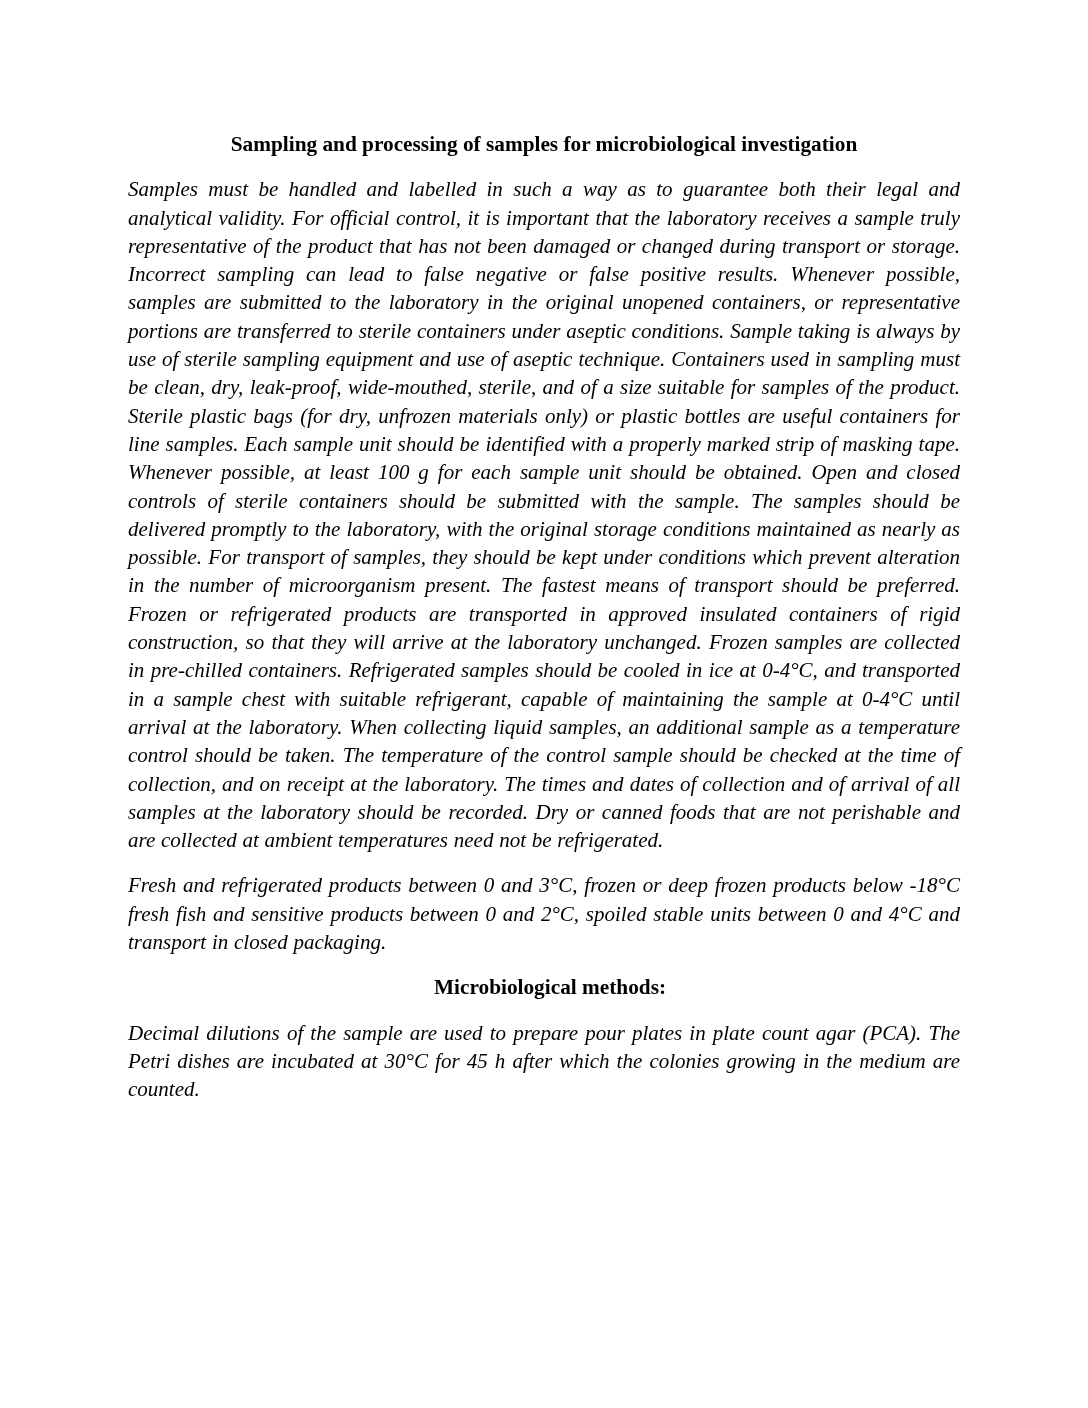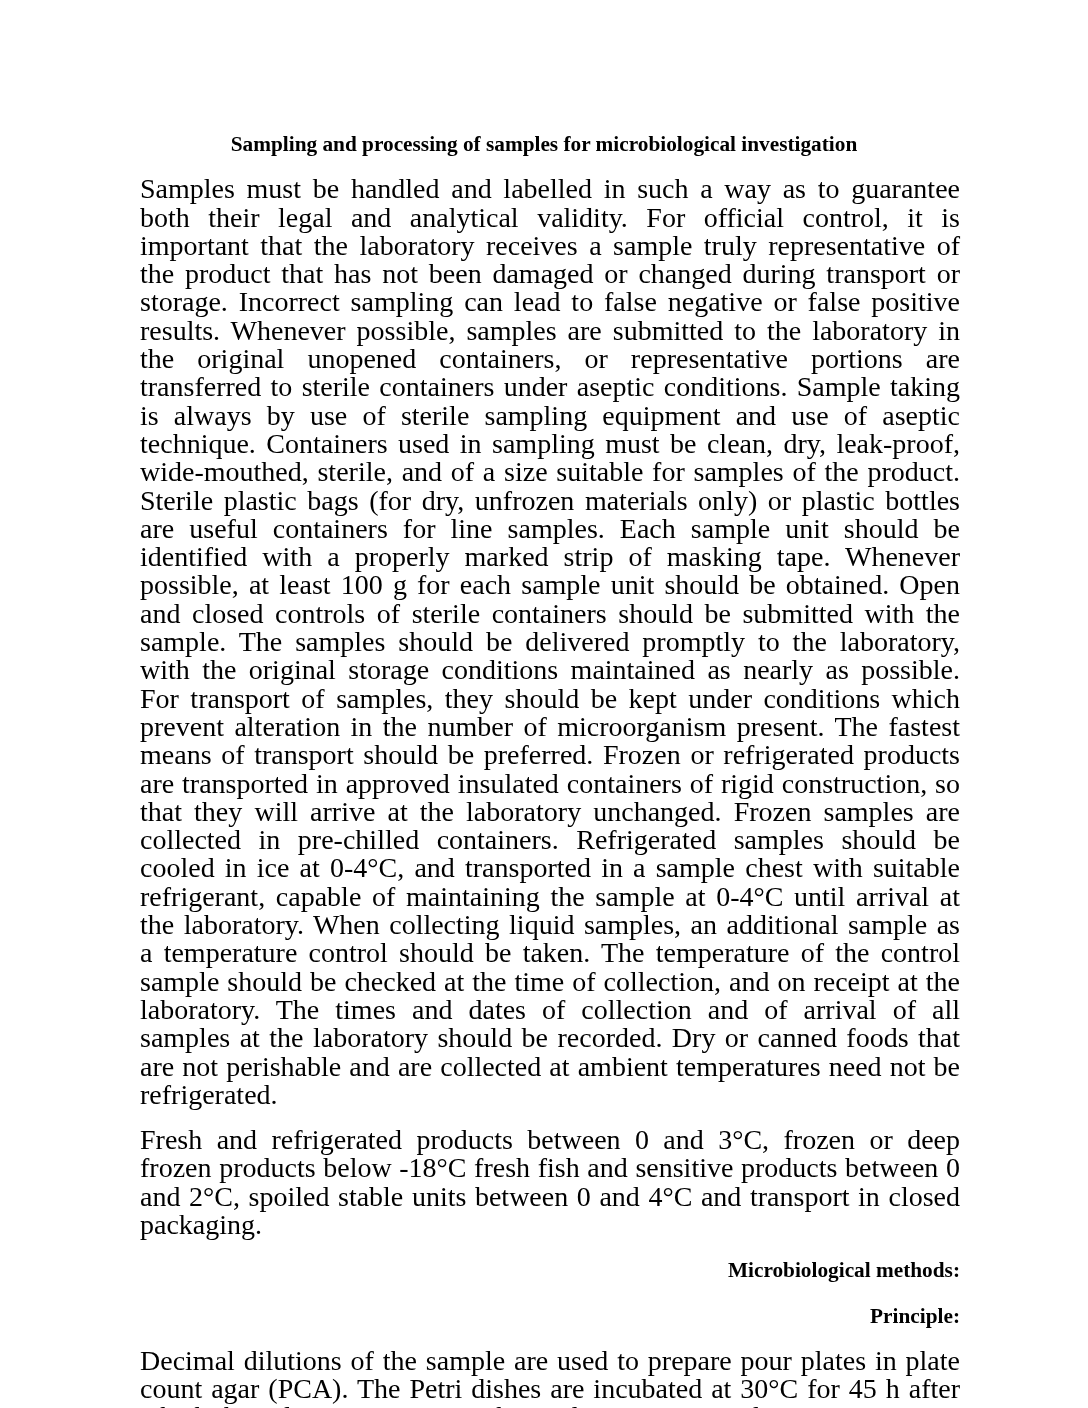--- a/index.html
+++ b/index.html
@@ -21,43 +21,43 @@
     border-radius: 13px;
   }
   .doc-title {
     font-size: 21.3px;
     line-height: 28.3px;
     font-weight: bold;
     text-align: center;
     margin: 0 0 17px 0;
   }
   .doc-paragraph {
-    font-size: 28px;
+    font-size: 21px;
     line-height: 28.3px;
     text-align: justify;
-    margin: 0 0 17px 12px;
+    margin: 0 0 17px 0;
     word-spacing: 0.5px;
+    font-style: italic;
   }
   .doc-heading {
     font-size: 21.3px;
     line-height: 28.3px;
     font-weight: bold;
-    text-align: right;
+    text-align: center;
     margin: 0 0 17px 12px;
   }
 </style>
 </head>
 <body>
 
 <div class="page">
   <h1 class="doc-title">Sampling and processing of samples for microbiological investigation</h1>
 
   <p class="doc-paragraph">Samples must be handled and labelled in such a way as to guarantee both their legal and analytical validity. For official control, it is important that the laboratory receives a sample truly representative of the product that has not been damaged or changed during transport or storage. Incorrect sampling can lead to false negative or false positive results. Whenever possible, samples are submitted to the laboratory in the original unopened containers, or representative portions are transferred to sterile containers under aseptic conditions. Sample taking is always by use of sterile sampling equipment and use of aseptic technique. Containers used in sampling must be clean, dry, leak-proof, wide-mouthed, sterile, and of a size suitable for samples of the product. Sterile plastic bags (for dry, unfrozen materials only) or plastic bottles are useful containers for line samples. Each sample unit should be identified with a properly marked strip of masking tape. Whenever possible, at least 100 g for each sample unit should be obtained. Open and closed controls of sterile containers should be submitted with the sample. The samples should be delivered promptly to the laboratory, with the original storage conditions maintained as nearly as possible. For transport of samples, they should be kept under conditions which prevent alteration in the number of microorganism present. The fastest means of transport should be preferred. Frozen or refrigerated products are transported in approved insulated containers of rigid construction, so that they will arrive at the laboratory unchanged. Frozen samples are collected in pre-chilled containers. Refrigerated samples should be cooled in ice at 0-4°C, and transported in a sample chest with suitable refrigerant, capable of maintaining the sample at 0-4°C until arrival at the laboratory. When collecting liquid samples, an additional sample as a temperature control should be taken. The temperature of the control sample should be checked at the time of collection, and on receipt at the laboratory. The times and dates of collection and of arrival of all samples at the laboratory should be recorded. Dry or canned foods that are not perishable and are collected at ambient temperatures need not be refrigerated.</p>
 
 
   <p class="doc-paragraph">Fresh and refrigerated products between 0 and 3°C, frozen or deep frozen products below -18°C fresh fish and sensitive products between 0 and 2°C, spoiled stable units between 0 and 4°C and transport in closed packaging.</p>
 
   <h2 class="doc-heading">Microbiological methods:</h2>
 
-  <h2 class="doc-heading">Principle:</h2>
 
   <p class="doc-paragraph">Decimal dilutions of the sample are used to prepare pour plates in plate count agar (PCA). The Petri dishes are incubated at 30°C for 45 h after which the colonies growing in the medium are counted.</p>
 </div>
 
 </body></html>

